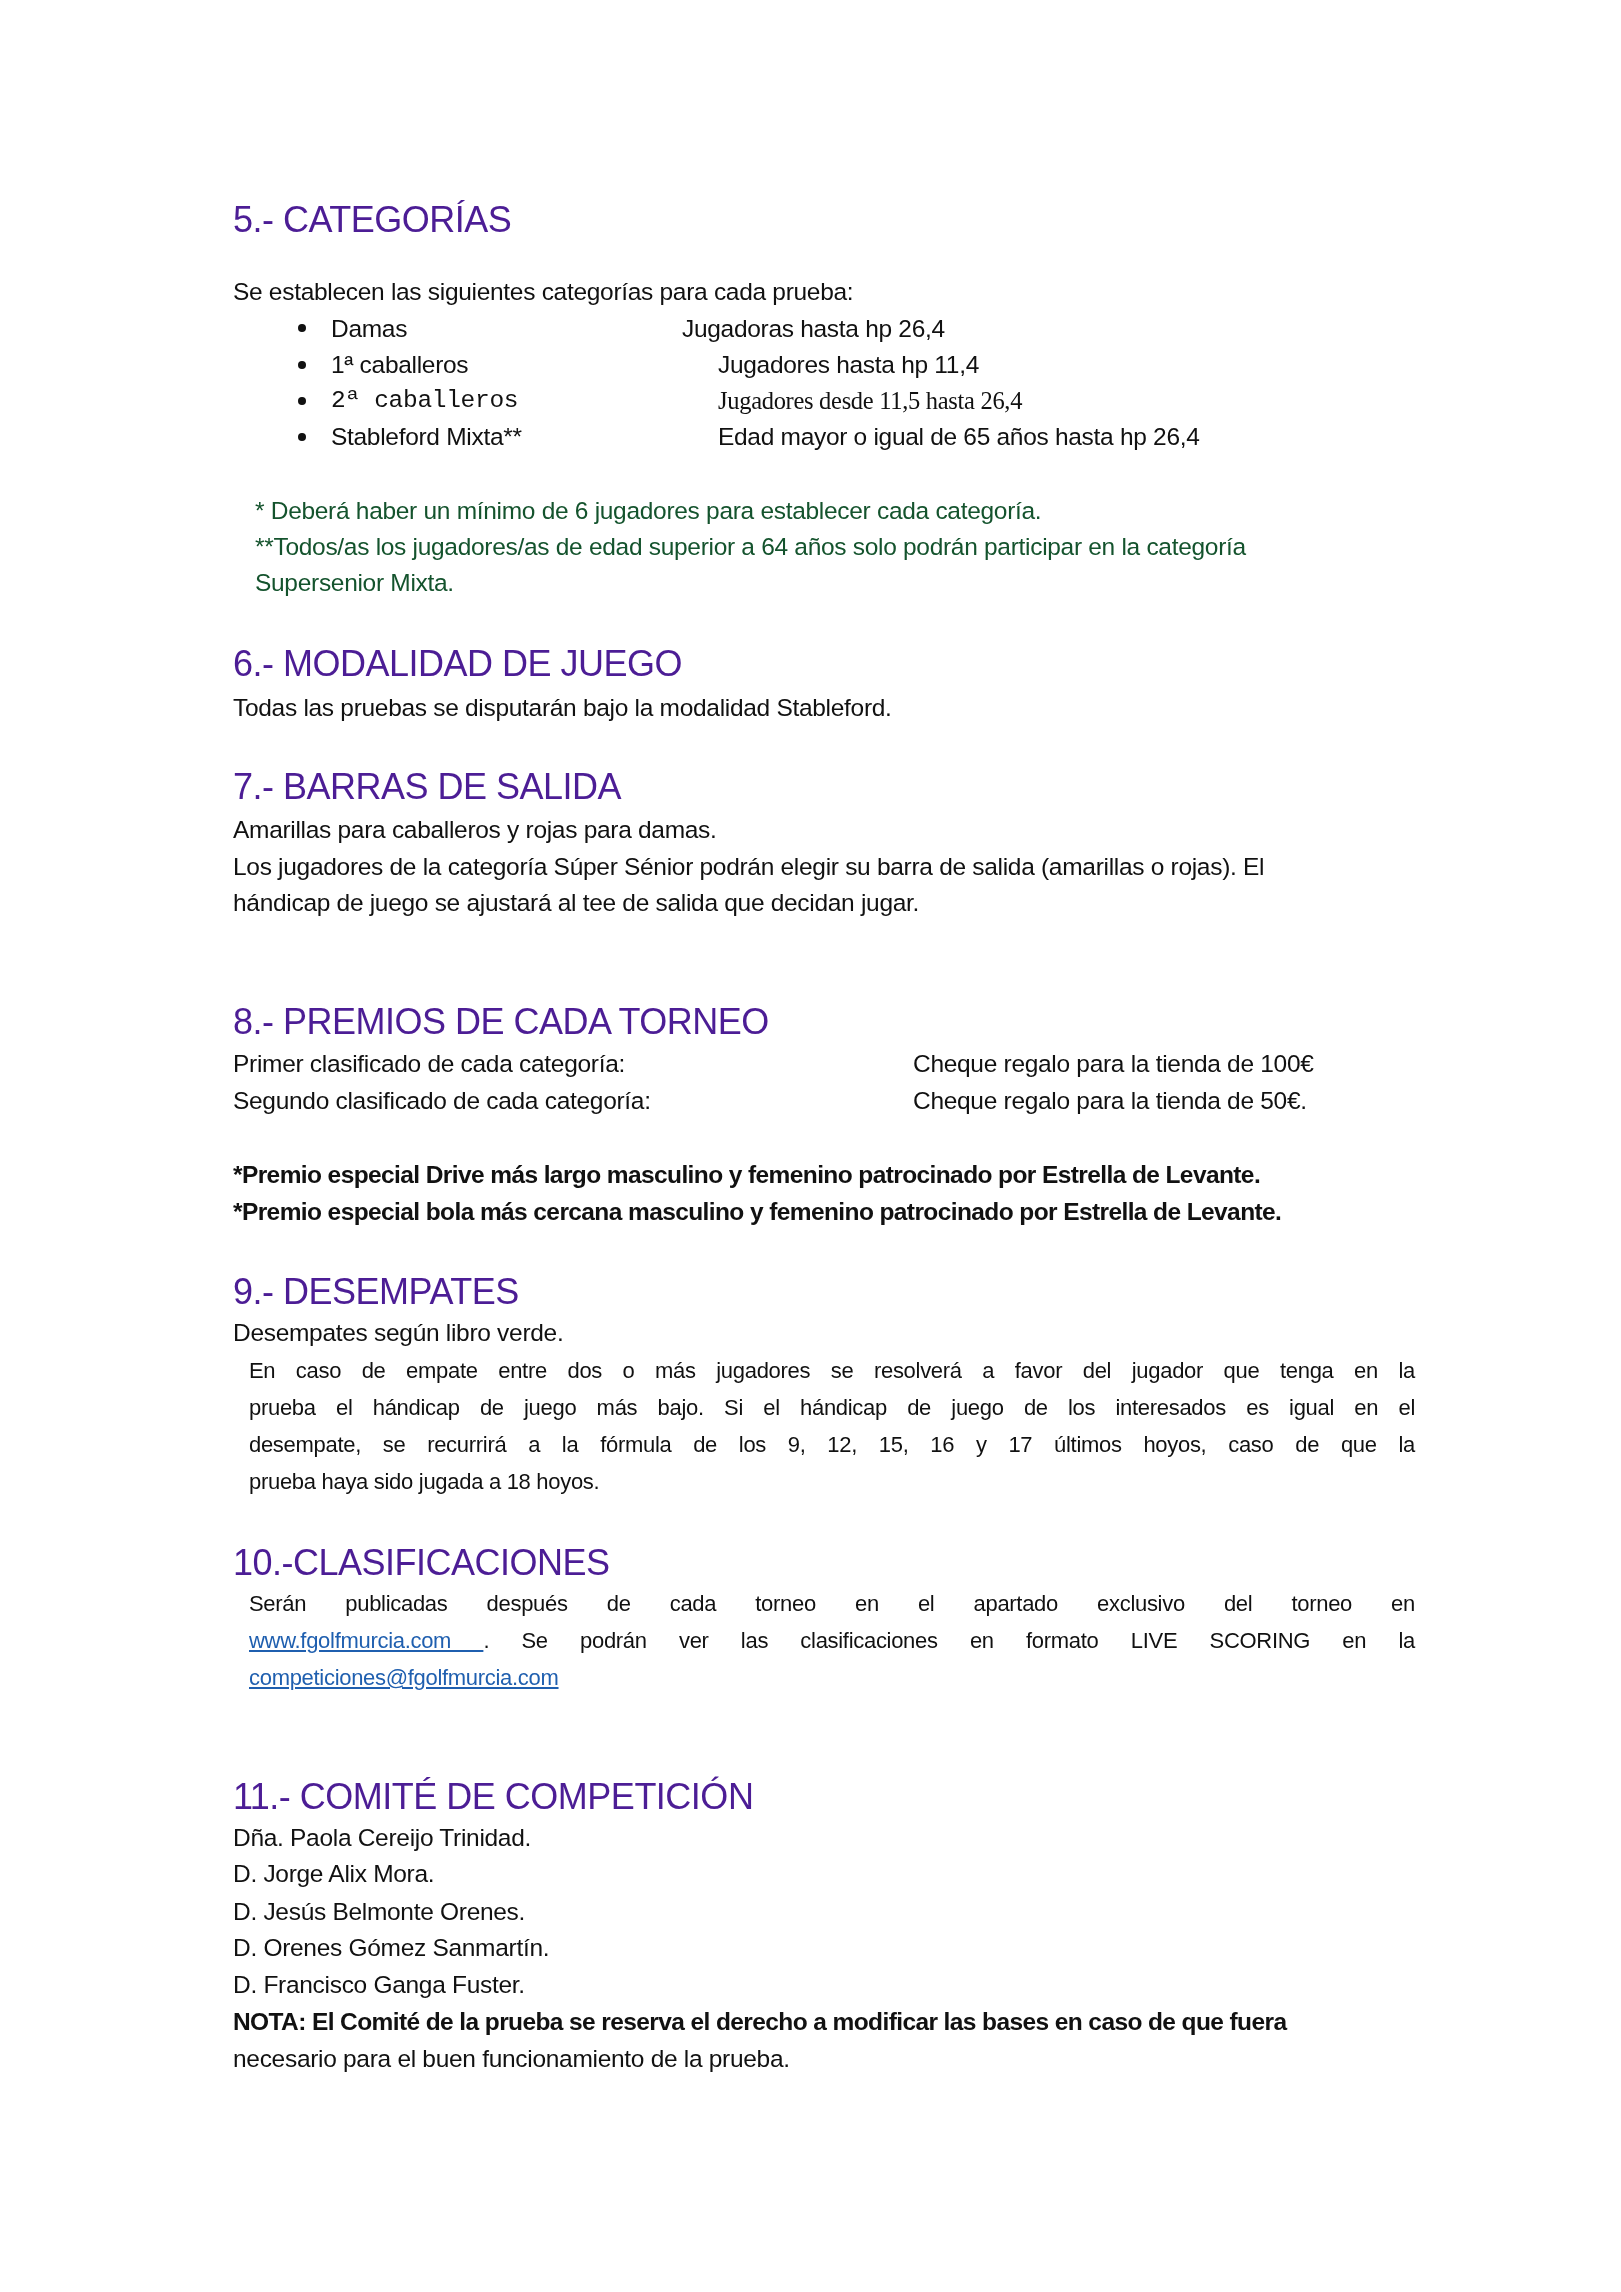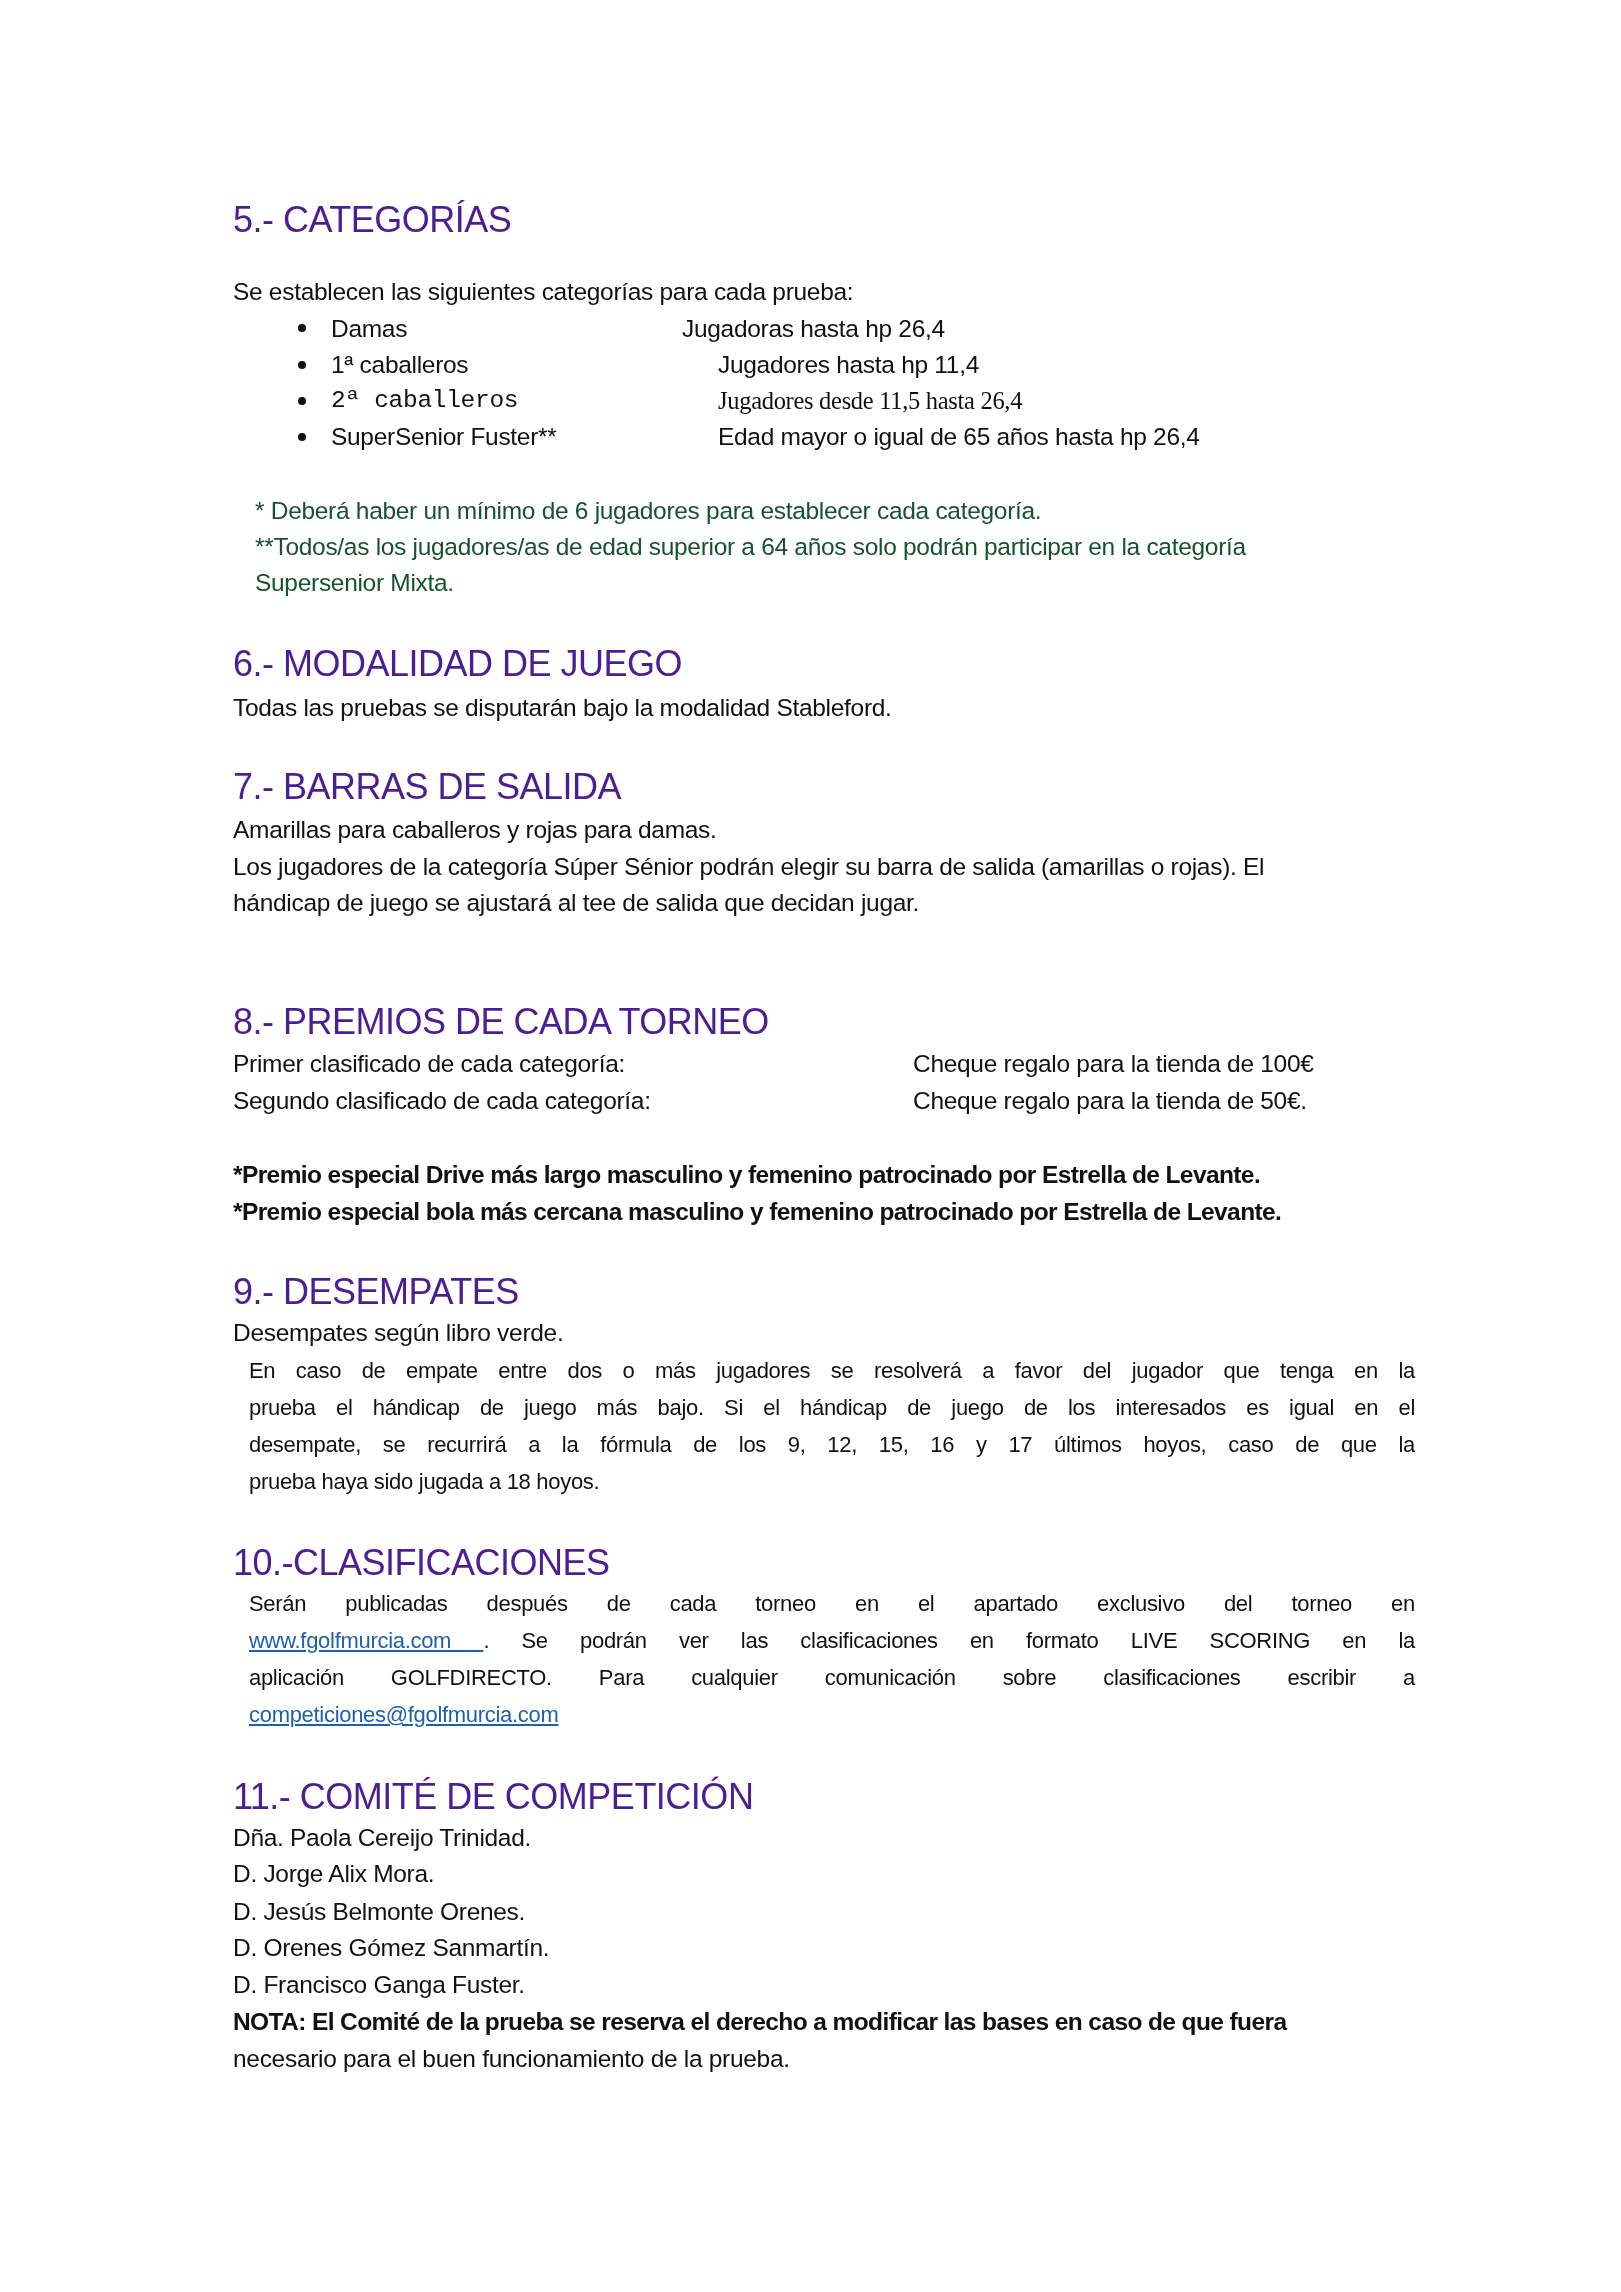--- a/index.html
+++ b/index.html
@@ -32,21 +32,21 @@
     <span class="t" style="left:331px; top:350px;">1ª caballeros</span>
     <span class="t" style="left:718px; top:350px;">Jugadores hasta hp 11,4</span>
   </div>
   <div>
     <span class="bullet" style="top:397px;"></span>
     <span class="t" style="left:331px; top:386px;font-family:Liberation Mono, monospace;">2ª caballeros</span>
     <span class="t" style="left:718px; top:386px;font-family:Liberation Serif, serif;">Jugadores desde 11,5 hasta 26,4</span>
   </div>
   <div>
     <span class="bullet" style="top:433px;"></span>
-    <span class="t" style="left:331px; top:422px;">SuperSenior Fuster**</span>
+    <span class="t" style="left:331px; top:422px;">Stableford Mixta**</span>
     <span class="t" style="left:718px; top:422px;">Edad mayor o igual de 65 años hasta hp 26,4</span>
   </div>
 </div>
 
 <div class="t red" style="left:255px; top:496px;">* Deberá haber un mínimo de 6 jugadores para establecer cada categoría.</div>
 <div class="t red" style="left:255px; top:532px;">**Todos/as los jugadores/as de edad superior a 64 años solo podrán participar en la categoría</div>
 <div class="t red" style="left:255px; top:568px;">Supersenior Mixta.</div>
 
 <div class="h" style="top:642px;">6.- MODALIDAD DE JUEGO</div>
 <div class="t" style="top:693px;">Todas las pruebas se disputarán bajo la modalidad Stableford.</div>
@@ -74,21 +74,20 @@
   <span class="line">En caso de empate entre dos o más jugadores se resolverá a favor del jugador que tenga en la</span>
   <span class="line">prueba el hándicap de juego más bajo. Si el hándicap de juego de los interesados es igual en el</span>
   <span class="line">desempate, se recurrirá a la fórmula de los 9, 12, 15, 16 y 17 últimos hoyos, caso de que la</span>
   <span class="line last">prueba haya sido jugada a 18 hoyos.</span>
 </div>
 
 <div class="h" style="top:1541px;">10.-CLASIFICACIONES</div>
 <div class="j" style="top:1585px;">
   <span class="line">Serán publicadas después de cada torneo en el apartado exclusivo del torneo en</span>
   <span class="line"><a class="link">www.fgolfmurcia.com </a><span>. Se podrán ver las clasificaciones en formato LIVE SCORING en la</span></span>
-  <span class="line">aplicación GOLFDIRECTO. Para cualquier comunicación sobre clasificaciones escribir a</span>
   <span class="line last"><a class="link">competiciones@fgolfmurcia.com</a></span>
 </div>
 
 <div class="h" style="top:1775px;">11.- COMITÉ DE COMPETICIÓN</div>
 <div>
   <div class="t" style="top:1823px;">Dña. Paola Cereijo Trinidad.</div>
   <div class="t" style="top:1859px;">D. Jorge Alix Mora.</div>
   <div class="t" style="top:1897px;">D. Jesús Belmonte Orenes.</div>
   <div class="t" style="top:1933px;">D. Orenes Gómez Sanmartín.</div>
   <div class="t" style="top:1970px;">D. Francisco Ganga Fuster.</div>

